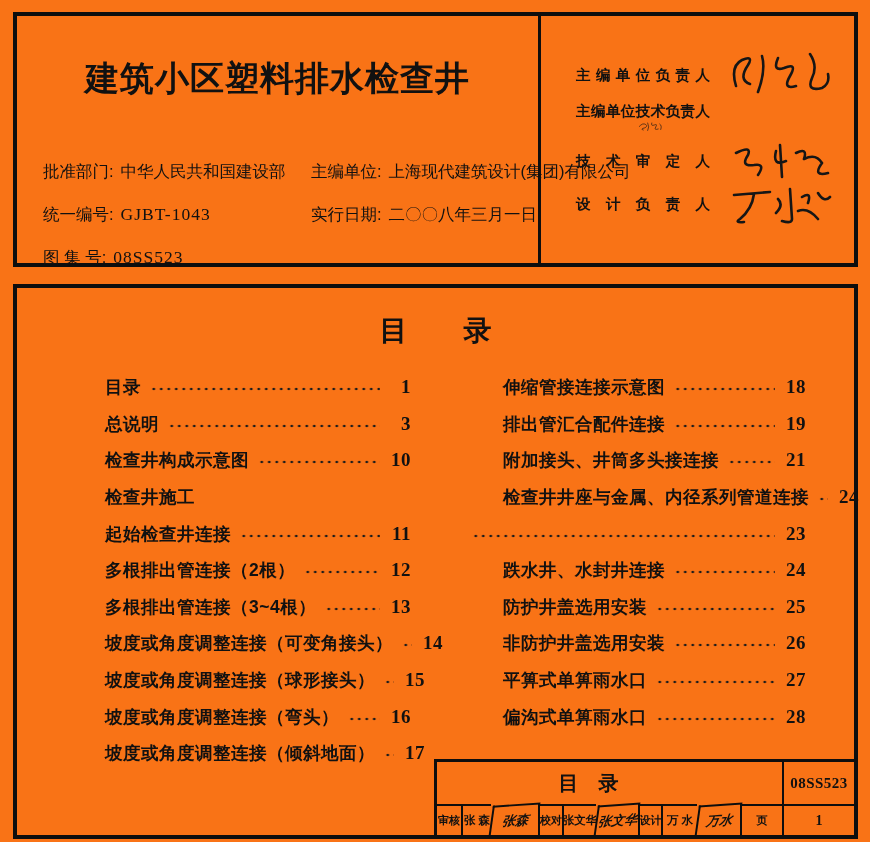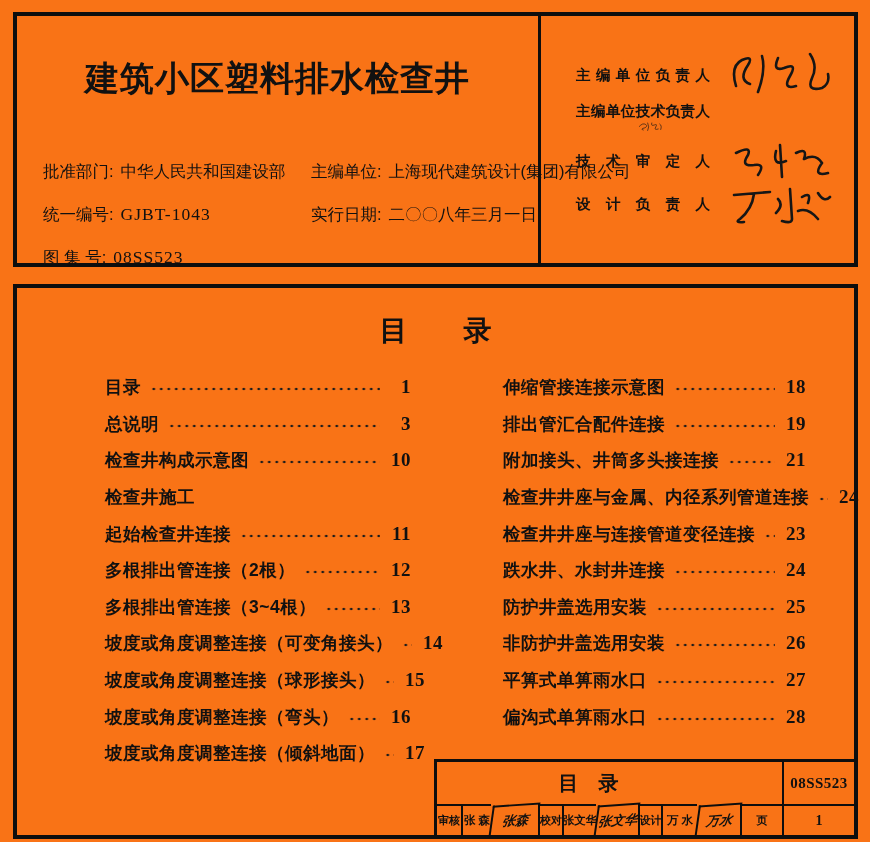--- a/index.html
+++ b/index.html
@@ -209,21 +209,20 @@
           <span class="t">附加接头、井筒多头接连接</span>
           <span class="leader"></span>
           <span class="pg">21</span>
         </div>
         <div class="toc-row">
           <span class="t">检查井井座与金属、内径系列管道连接</span>
           <span class="leader"></span>
           <span class="pg">24</span>
         </div>
         <div class="toc-row">
-          <span class="t">检查井井座与连接管道变径连接</span>
           <span class="leader"></span>
           <span class="pg">23</span>
         </div>
         <div class="toc-row">
           <span class="t">跌水井、水封井连接</span>
           <span class="leader"></span>
           <span class="pg">24</span>
         </div>
         <div class="toc-row">
           <span class="t">防护井盖选用安装</span>

